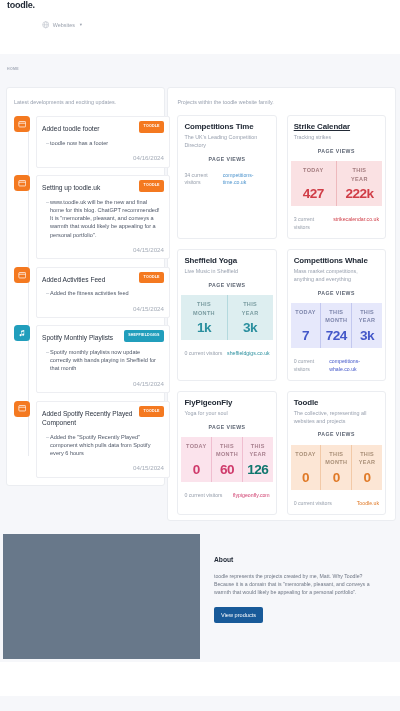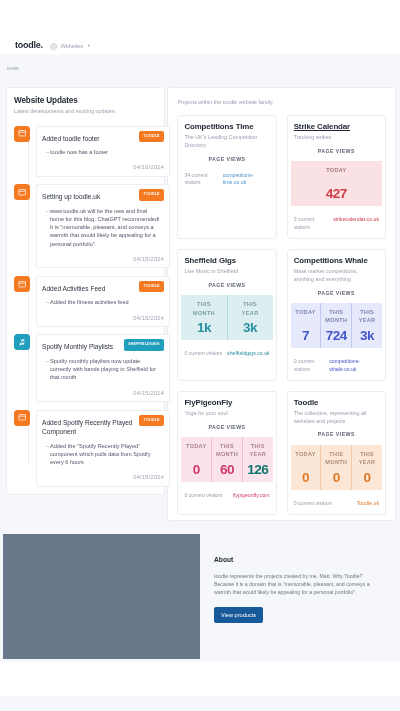--- a/index.html
+++ b/index.html
@@ -9,22 +9,21 @@
     background: #f6f7fa;
     color: #2d3748;
     -webkit-font-smoothing: antialiased;
     overflow: hidden;
   }
   
   .navbar {
     height: 54px;
     background: #ffffff;
     display: flex;
-    align-items: flex-end;
-    padding: 0 7px 4px 15px;
+    padding: 0 7px 4px 7px;
   }
   .brand {
     font-weight: 700; font-size: 9px; color:#1f2733; letter-spacing:-0.25px;
   }
   .nav-group { display:flex; align-items:center; margin-left:7px; padding-bottom:0px;}
   .nav-item { display:flex; align-items:center; gap:3.5px; font-size:5.4px; color:#9aa1ad; }
   .globe { width:7.5px;height:7.5px; display:block; }
   .caret { font-size:4.5px; color:#9aa1ad; margin-left:1.5px; line-height:1;}
 
   
@@ -92,21 +91,20 @@
     </span>
   </span>
 </div>
 
 <div class="breadcrumb">
   <span>HOME</span>
 </div>
 
 <div class="main">
   <div class="panel panel-left">
-    <div class="panel-title">Website Updates</div>
     <div class="panel-sub">Latest developments and exciting updates.</div>
     <div class="timeline">
       <div class="tl-line"></div>
       <div id="tl-items">
           <div class="tl-item">
             <div class="tl-icon" style="background:#f47920">
               <svg viewBox="0 0 16 16" width="8.5" height="8.5" fill="none" stroke="#fff" stroke-width="1.35">
                 <rect x="1.6" y="2.9" width="12.8" height="10.2" rx="1.3"></rect>
                 <line x1="1.6" y1="6.1" x2="14.4" y2="6.1"></line>
               </svg>
@@ -200,28 +198,32 @@
         </div>
         <div class="site-card">
           <div class="site-name" style="text-decoration:underline;">Strike Calendar</div>
           <div class="site-desc">Tracking strikes</div>
           <div class="pv-label">PAGE VIEWS</div>
           <div class="pv-table" style="background:#fae1e3">
             <div class="pv-cell" style="border-color:#eeb9bd">
               <div class="pv-h" style="color:#a37b7e">TODAY</div>
               <div class="pv-v" style="color:#d03d47">427</div>
             </div>
+            <div class="pv-cell" style="border-color:#eeb9bd">
+              <div class="pv-h" style="color:#a37b7e">THIS YEAR</div>
+              <div class="pv-v" style="color:#d03d47">222k</div>
+            </div>
           </div>
           <div class="site-foot">
             <div>3 current visitors</div>
             <div class="site-link" style="color:#d03d47">strikecalendar.co.uk</div>
           </div>
         </div>
         <div class="site-card">
-          <div class="site-name" style="">Sheffield Gigs</div>
+          <div class="site-name" style="">Sheffield Yoga</div>
           <div class="site-desc">Live Music in Sheffield</div>
           <div class="pv-label">PAGE VIEWS</div>
           <div class="pv-table" style="background:#ddeef0">
             <div class="pv-cell" style="border-color:#b4d9de">
               <div class="pv-h" style="color:#7a9ca1">THIS MONTH</div>
               <div class="pv-v" style="color:#2a8f9e">1k</div>
             </div>
             <div class="pv-cell" style="border-color:#b4d9de">
               <div class="pv-h" style="color:#7a9ca1">THIS YEAR</div>
               <div class="pv-v" style="color:#2a8f9e">3k</div>

